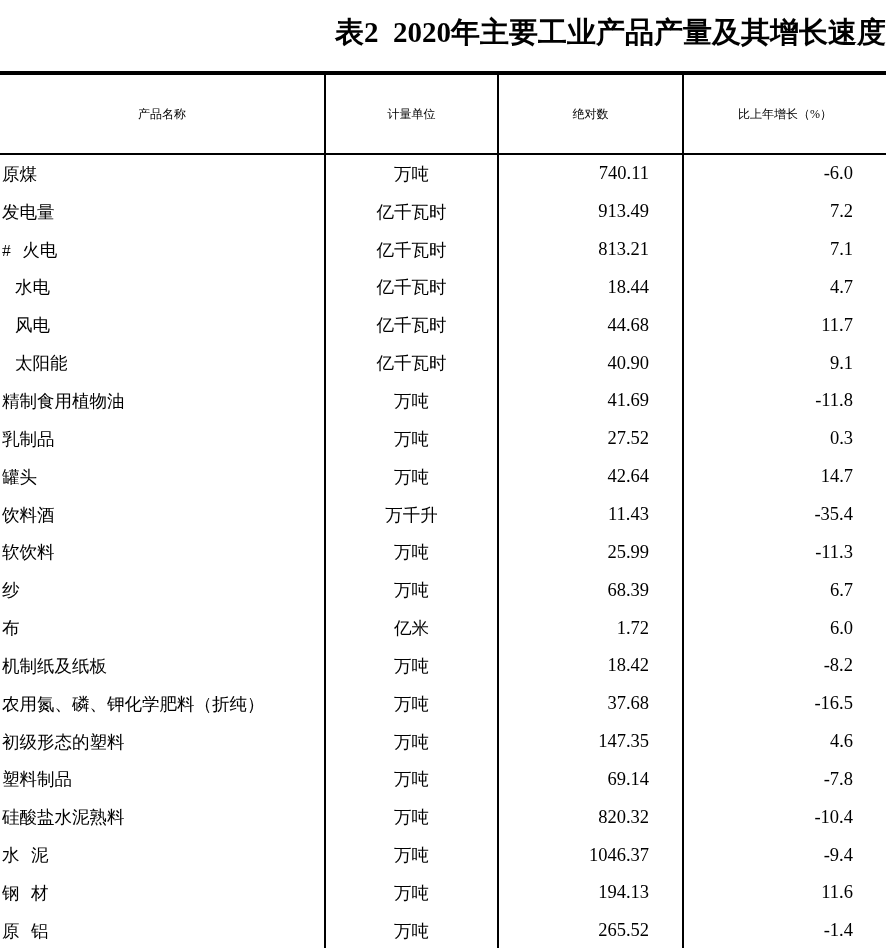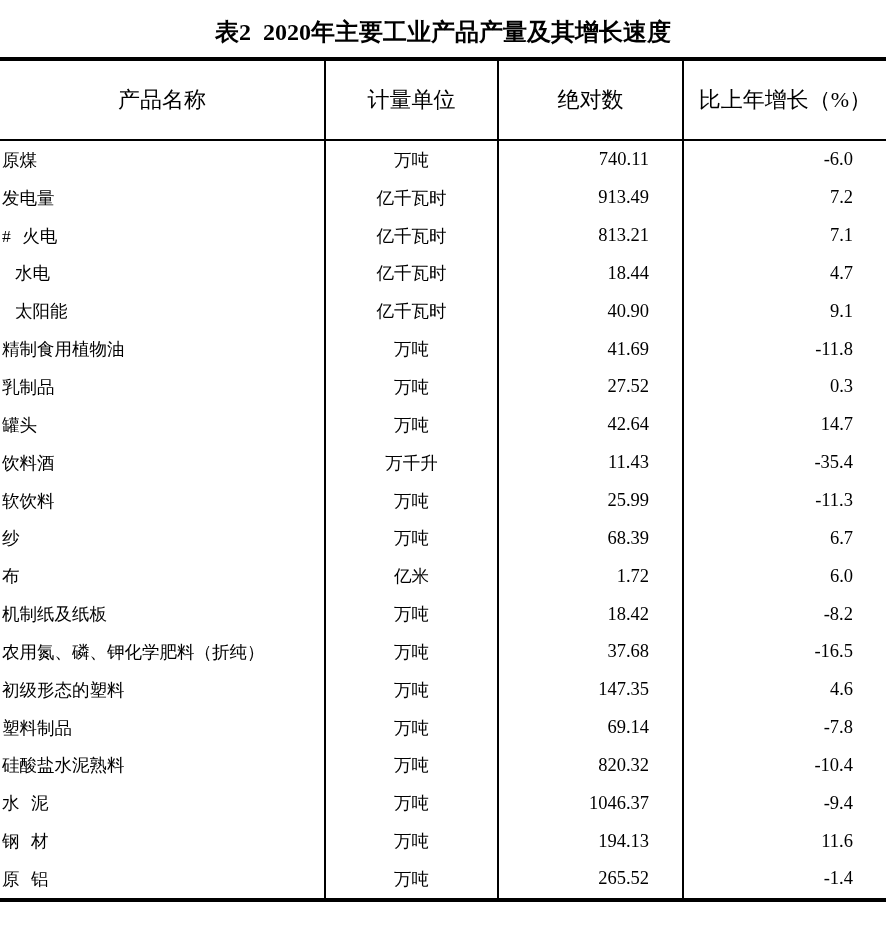--- a/index.html
+++ b/index.html
@@ -13,44 +13,44 @@
     overflow: hidden;
     color: #000;
     font-family: "Liberation Serif", "DejaVu Serif", serif;
   }
   .page {
     width: 886px;
     height: 948px;
     background: #ffffff;
   }
   .title {
-    margin: 12px 0 5px 0;
-    text-align: center;
-    font-size: 24px;
+    margin: 12px 0 19px 0;
+    text-align: right;
+    font-size: 29px;
     line-height: 40px;
     font-weight: bold;
     white-space: pre;
     font-family: "Liberation Serif", "DejaVu Serif", serif;
   }
   table.stats-table {
     width: 886px;
     border-collapse: collapse;
     table-layout: fixed;
     border-top: 4px solid #000;
     border-bottom: 4px solid #000;
   }
   col.c1 { width: 325px; }
   col.c2 { width: 173px; }
   col.c3 { width: 185px; }
   col.c4 { width: 203px; }
 
   thead th {
     height: 78px;
     font-weight: normal;
-    font-size: 22px;
+    font-size: 12px;
     text-align: center;
     vertical-align: middle;
     border-bottom: 2px solid #000;
     padding: 0;
     margin-left: 36px;
   }
   th.col2, td.col2,
   th.col3, td.col3,
   th.col4, td.col4 {
     border-left: 2px solid #000;
@@ -120,20 +120,26 @@
           <td class="col3 value">813.21</td>
           <td class="col4 growth">7.1</td>
         </tr>
         <tr>
           <td class="col1 name indent">水电</td>
           <td class="col2 unit">亿千瓦时</td>
           <td class="col3 value">18.44</td>
           <td class="col4 growth">4.7</td>
         </tr>
         <tr>
+          <td class="col1 name indent">风电</td>
+          <td class="col2 unit">亿千瓦时</td>
+          <td class="col3 value">44.68</td>
+          <td class="col4 growth">11.7</td>
+        </tr>
+        <tr>
           <td class="col1 name indent">太阳能</td>
           <td class="col2 unit">亿千瓦时</td>
           <td class="col3 value">40.90</td>
           <td class="col4 growth">9.1</td>
         </tr>
         <tr>
           <td class="col1 name">精制食用植物油</td>
           <td class="col2 unit">万吨</td>
           <td class="col3 value">41.69</td>
           <td class="col4 growth">-11.8</td>

